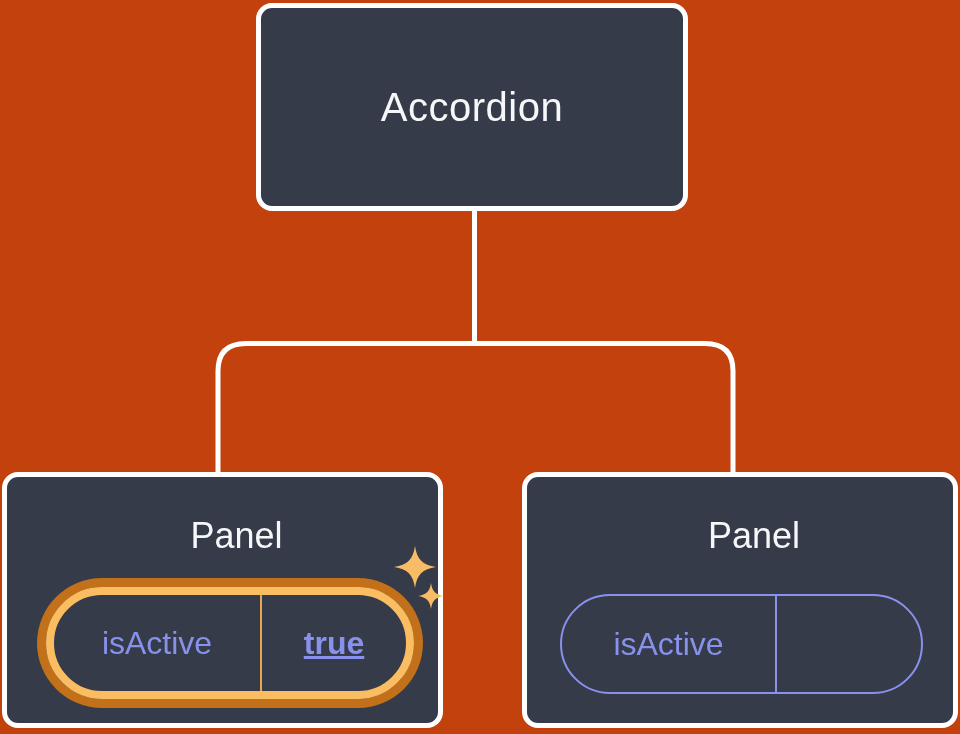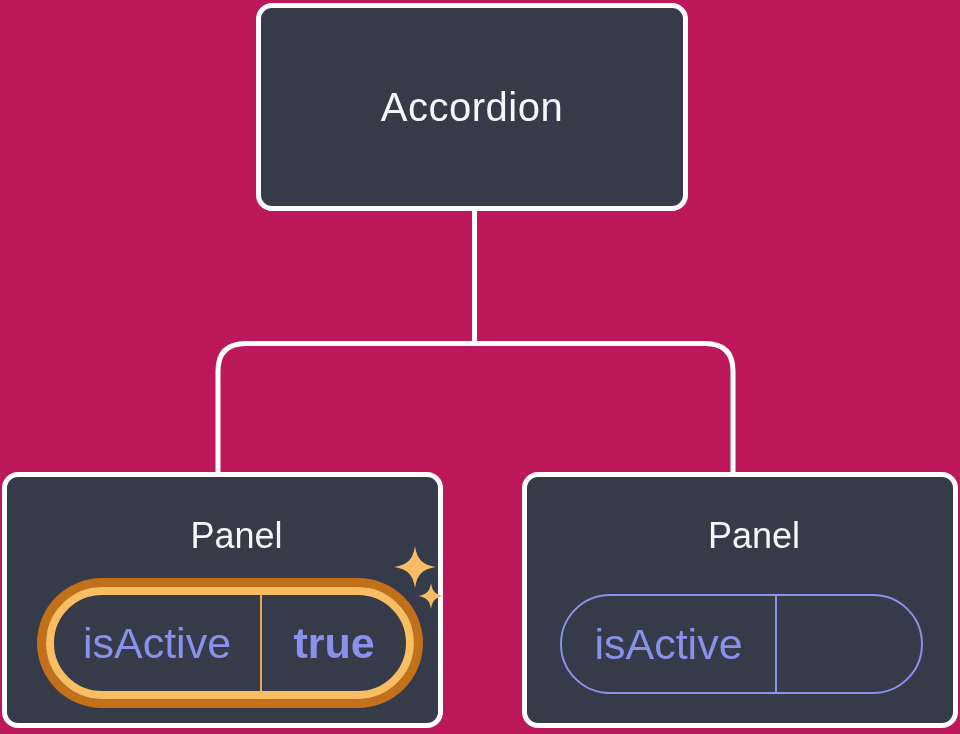--- a/index.html
+++ b/index.html
@@ -1,20 +1,20 @@
 <!DOCTYPE html>
 <html><head>
 <meta charset="utf-8">
 <style>
   html, body { margin: 0; padding: 0; }
   .canvas {
     position: relative;
     width: 960px;
     height: 734px;
-    background: #be185d;
+    background: #c2410c;
     overflow: hidden;
     font-family: "Liberation Sans", sans-serif;
   }
   .node {
     position: absolute;
     background: #353B48;
     border: 5px solid #FFFFFF;
     border-radius: 16px;
     box-sizing: border-box;
   }
@@ -61,25 +61,25 @@
   }
   .state-pill-inactive {
     left: 33px; top: 117px;
     width: 363px; height: 100px;
     border: 2px solid #8891EC;
   }
   .pill-cell {
     display: flex;
     align-items: center;
     justify-content: center;
-    font-size: 43px;
+    font-size: 32px;
     color: #8891EC;
   }
   .state-pill-active .cell-key   { width: 206px; }
-  .state-pill-active .cell-value { flex: 1; font-weight: 700; }
+  .state-pill-active .cell-value { flex: 1; font-weight: 700; text-decoration: underline; }
   .state-pill-inactive .cell-key   { width: 213px; }
   .state-pill-inactive .cell-value { flex: 1; }
   .pill-divider { width: 2px; }
   .divider-gold   { background: #E9A750; }
   .divider-purple { background: #8891EC; }
   .sparkles {
     position: absolute;
     left: 381px; top: 64px;
     pointer-events: none;
   }

